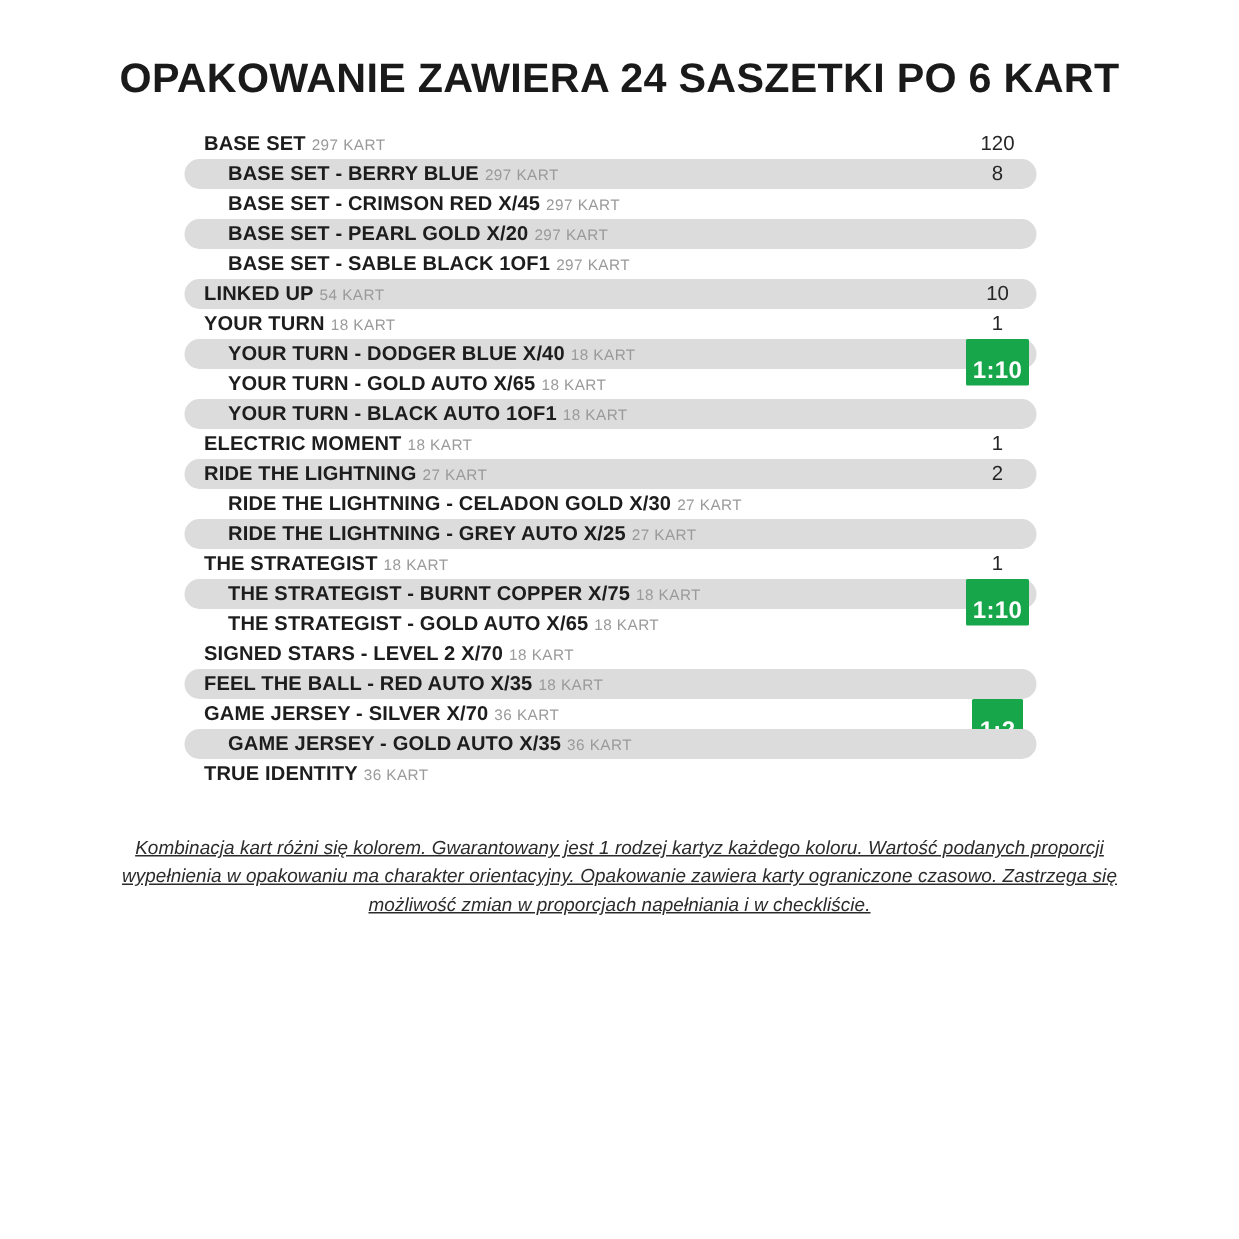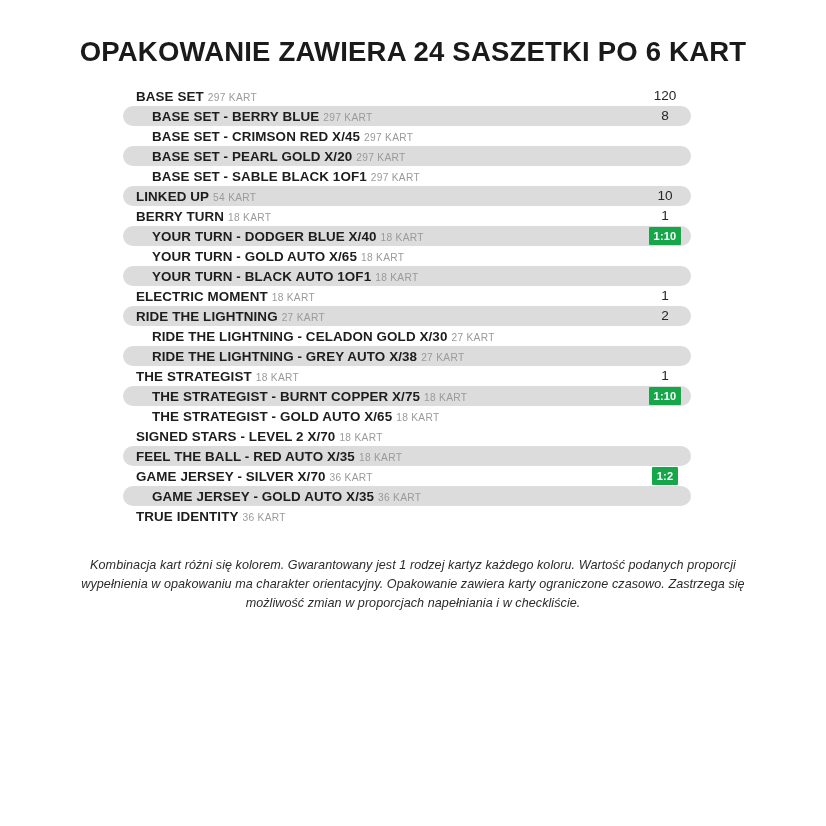--- a/index.html
+++ b/index.html
@@ -91,42 +91,43 @@
     font-size: 13.6px;
     font-weight: 400;
     color: #262626;
     position: relative;
     left: 22px;
   }
   .row-value .badge {
     display: inline-block;
     background: #17a74a;
     color: #ffffff;
-    font-size: 11px;
+    font-size: 16px;
     font-weight: 700;
     line-height: 16px;
-    padding: 1px 5px 1px 5px;
+    padding: 14px 5px 1px 5px;
     letter-spacing: 0.2px;
     border-radius: 1px;
   }
   .row-value.empty { color: transparent; }
 
   
   .footnote {
     position: absolute;
     top: 556px;
     left: 63px;
     width: 700px;
     text-align: center;
     font-size: 12.6px;
     font-style: italic;
     font-weight: 400;
     line-height: 19px;
     color: #2b2b2b;
     letter-spacing: 0.05px;
+    text-decoration: underline;
   }
 </style>
 </head>
 <body>
 
 <div id="sheet">
 
   <div class="title">OPAKOWANIE ZAWIERA 24 SASZETKI PO 6 KART</div>
 
   <div class="checklist">
@@ -148,21 +149,21 @@
       </div>
       <div class="row indent">
         <div class="row-label"><span class="name">BASE SET - SABLE BLACK 1OF1</span><span class="count">297 KART</span></div>
         <div class="row-value empty"></div>
       </div>
       <div class="row shaded">
         <div class="row-label"><span class="name">LINKED UP</span><span class="count">54 KART</span></div>
         <div class="row-value">10</div>
       </div>
       <div class="row">
-        <div class="row-label"><span class="name">BERRY TURN</span><span class="count">18 KART</span></div>
+        <div class="row-label"><span class="name">YOUR TURN</span><span class="count">18 KART</span></div>
         <div class="row-value">1</div>
       </div>
       <div class="row shaded indent">
         <div class="row-label"><span class="name">YOUR TURN - DODGER BLUE X/40</span><span class="count">18 KART</span></div>
         <div class="row-value"><span class="badge">1:10</span></div>
       </div>
       <div class="row indent">
         <div class="row-label"><span class="name">YOUR TURN - GOLD AUTO X/65</span><span class="count">18 KART</span></div>
         <div class="row-value empty"></div>
       </div>
@@ -176,21 +177,21 @@
       </div>
       <div class="row shaded">
         <div class="row-label"><span class="name">RIDE THE LIGHTNING</span><span class="count">27 KART</span></div>
         <div class="row-value">2</div>
       </div>
       <div class="row indent">
         <div class="row-label"><span class="name">RIDE THE LIGHTNING - CELADON GOLD X/30</span><span class="count">27 KART</span></div>
         <div class="row-value empty"></div>
       </div>
       <div class="row shaded indent">
-        <div class="row-label"><span class="name">RIDE THE LIGHTNING - GREY AUTO X/38</span><span class="count">27 KART</span></div>
+        <div class="row-label"><span class="name">RIDE THE LIGHTNING - GREY AUTO X/25</span><span class="count">27 KART</span></div>
         <div class="row-value empty"></div>
       </div>
       <div class="row">
         <div class="row-label"><span class="name">THE STRATEGIST</span><span class="count">18 KART</span></div>
         <div class="row-value">1</div>
       </div>
       <div class="row shaded indent">
         <div class="row-label"><span class="name">THE STRATEGIST - BURNT COPPER X/75</span><span class="count">18 KART</span></div>
         <div class="row-value"><span class="badge">1:10</span></div>
       </div>

